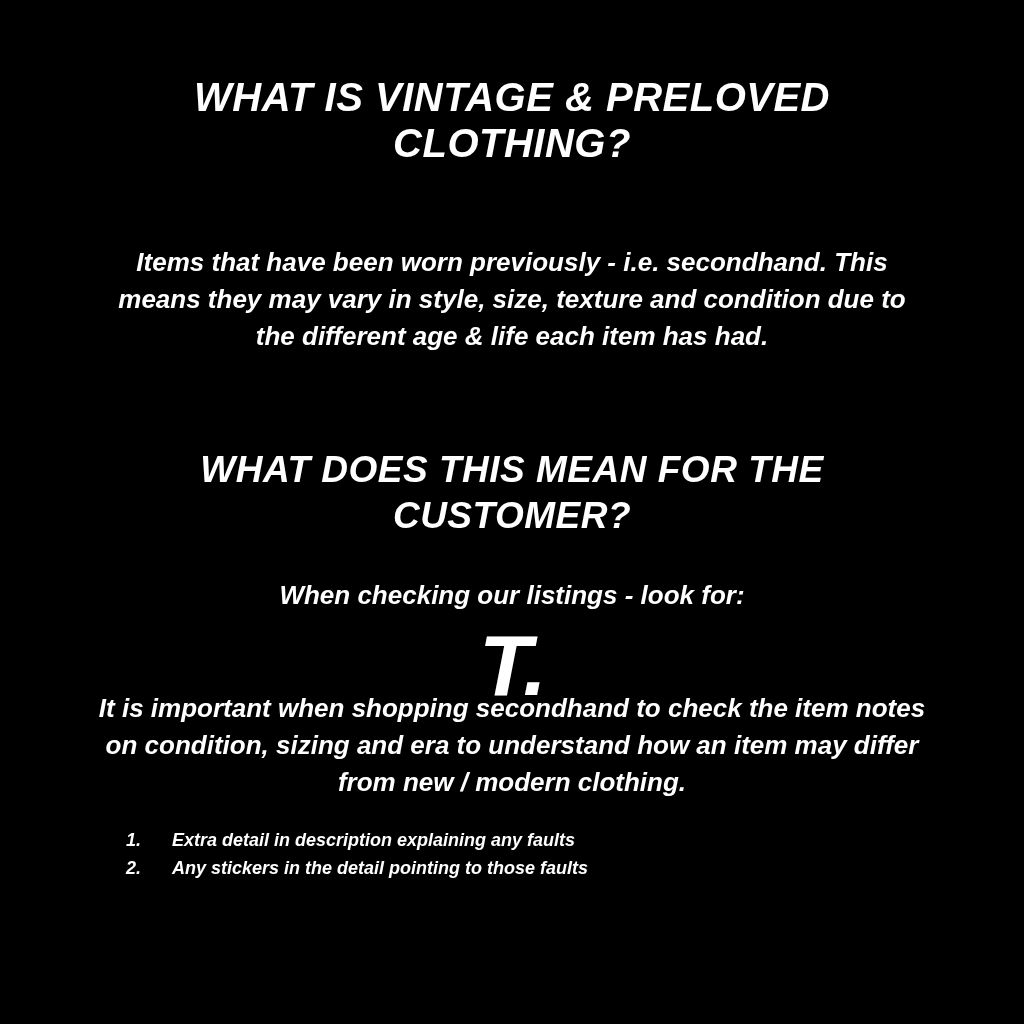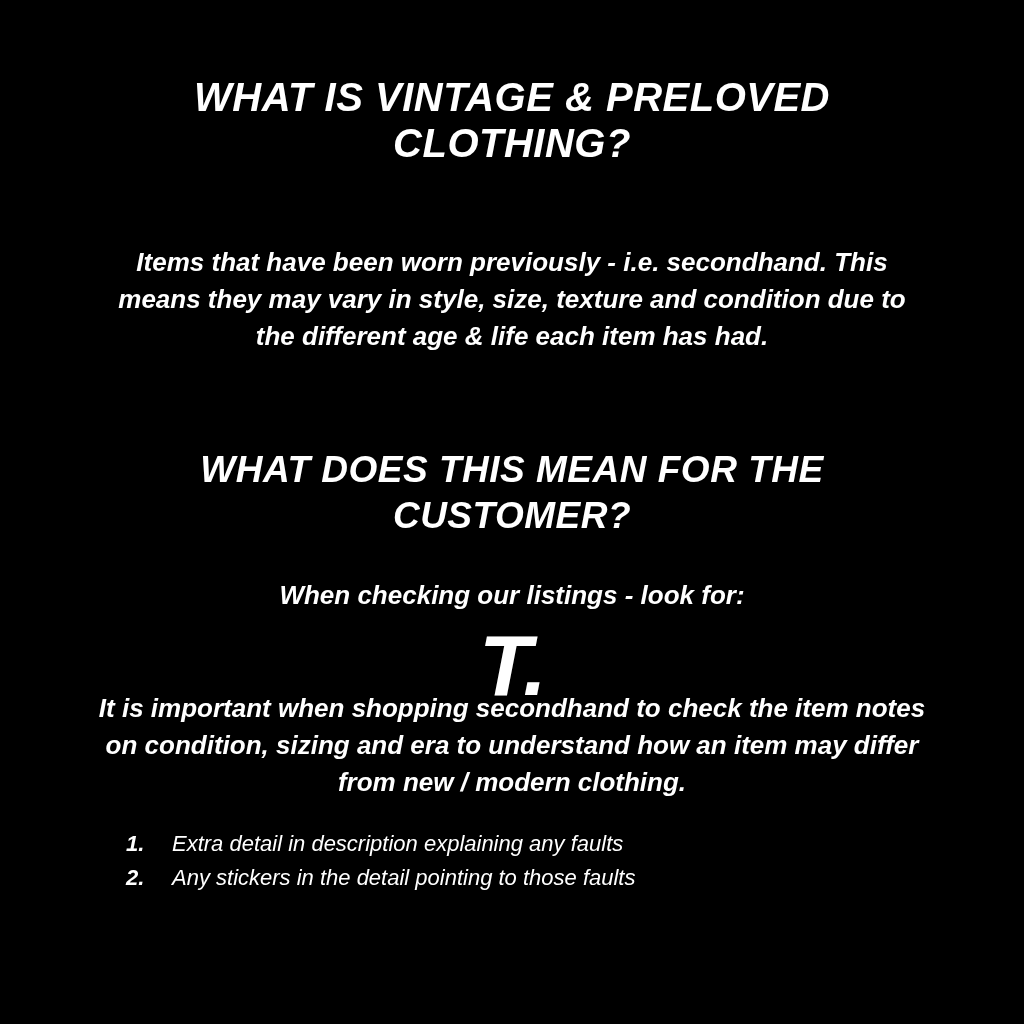--- a/index.html
+++ b/index.html
@@ -58,22 +58,22 @@
   .block-2 { padding-top: 76px; }
   .block-3 { padding-top: 38px; }
   .numbered-list {
     margin: 0;
     padding-top: 26px;
     padding-left: 30px;
     list-style: none;
     counter-reset: faultitem;
   }
   .numbered-list li {
-    font-size: 22px;
-    font-weight: normal;
+    font-size: 18px;
+    font-weight: bold;
     font-style: italic;
     line-height: 1.55;
     position: relative;
     padding-left: 46px;
     counter-increment: faultitem;
   }
   .numbered-list li::before {
     content: counter(faultitem) ".";
     position: absolute;
     left: 0;

